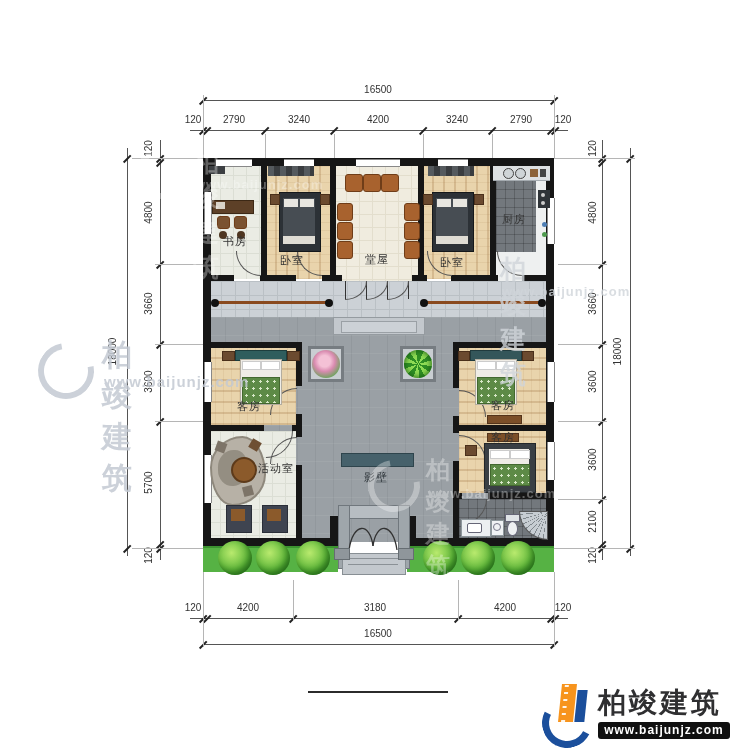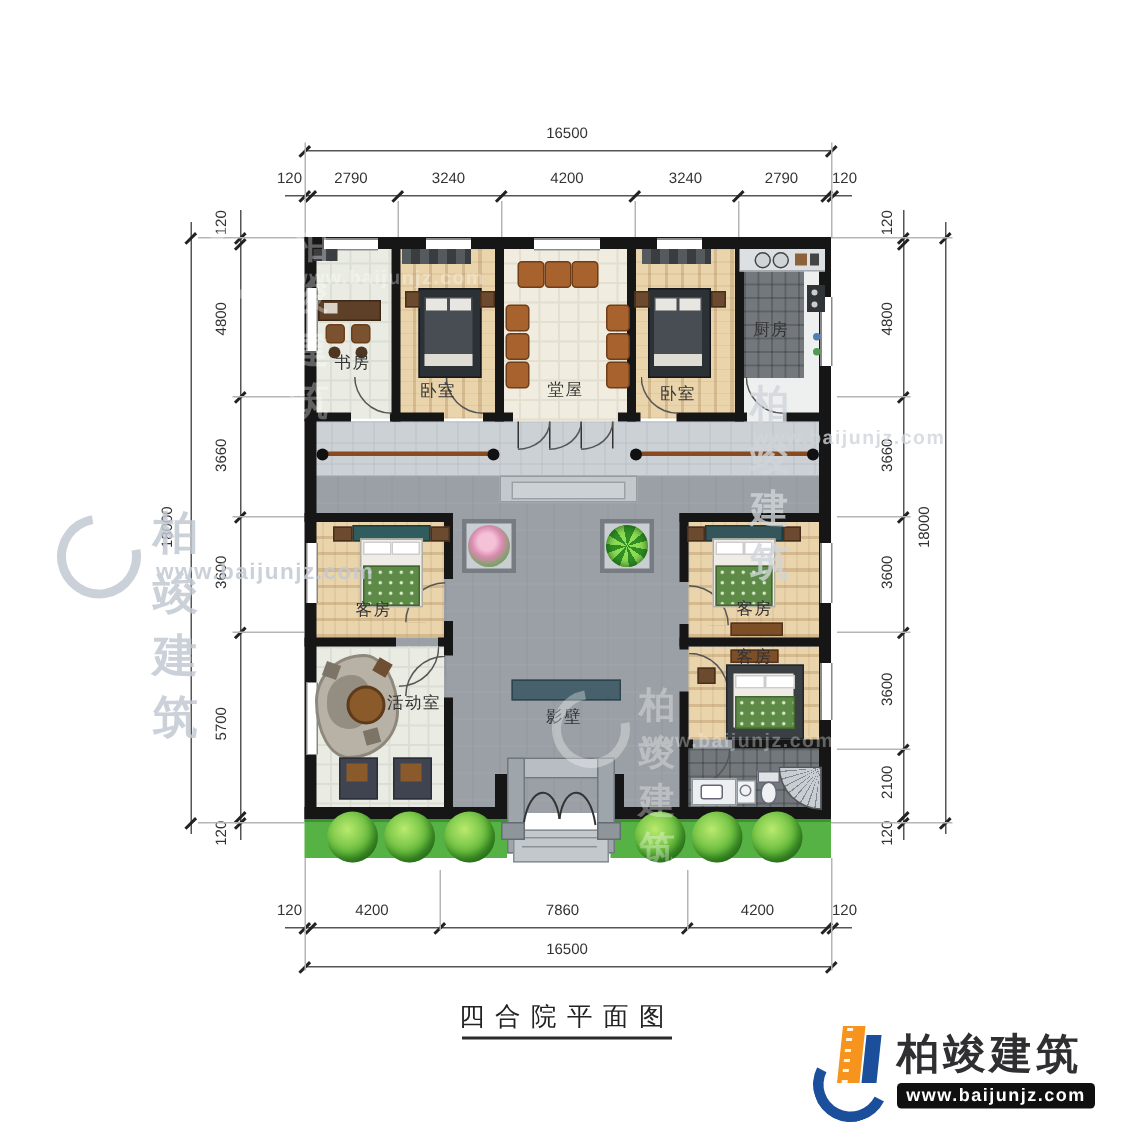--- a/index.html
+++ b/index.html
@@ -81,21 +81,21 @@
 
   <div class="dl" style="left:190px;top:618px;width:378px;height:1px;"></div>
   <div class="tk" style="left:198px;top:618px;"></div>
   <div class="tk" style="left:202px;top:618px;"></div>
   <div class="tk" style="left:288px;top:618px;"></div>
   <div class="tk" style="left:453px;top:618px;"></div>
   <div class="tk" style="left:546px;top:618px;"></div>
   <div class="tk" style="left:550px;top:618px;"></div>
   <div class="dt" style="left:173px;top:602px;">120</div>
   <div class="dt" style="left:228px;top:602px;">4200</div>
-  <div class="dt" style="left:355px;top:602px;">7860</div>
+  <div class="dt" style="left:355px;top:602px;">3180</div>
   <div class="dt" style="left:485px;top:602px;">4200</div>
   <div class="dt" style="left:543px;top:602px;">120</div>
   <div class="dl" style="left:203px;top:644px;width:351px;height:1px;"></div>
   <div class="tk" style="left:198px;top:644px;"></div>
   <div class="tk" style="left:549px;top:644px;"></div>
   <div class="dt" style="left:358px;top:628px;">16500</div>
   <div class="gl" style="left:203px;top:572px;width:1px;height:75px;"></div>
   <div class="gl" style="left:554px;top:572px;width:1px;height:75px;"></div>
   <div class="gl" style="left:293px;top:580px;width:1px;height:40px;"></div>
   <div class="gl" style="left:458px;top:580px;width:1px;height:40px;"></div>
@@ -388,21 +388,20 @@
   <div class="wm" style="left:500px;top:252px;color:#d0d5da;opacity:.8;">
     <div class="n a" style="left:0;top:0;font-size:26px;">柏竣建筑</div>
     <div class="u a" style="left:2px;top:32px;font-size:13px;font-weight:bold;">www.baijunjz.com</div>
   </div>
   <div class="wm" style="left:368px;top:452px;opacity:.33;">
     <div class="ring" style="left:0;top:8px;width:40px;height:40px;"></div>
     <div class="n a" style="left:58px;top:2px;font-size:24px;">柏竣建筑</div>
     <div class="u a" style="left:60px;top:34px;font-size:13px;font-weight:bold;">www.baijunjz.com</div>
   </div>
 
-  <div class="a" style="left:278px;top:666px;width:200px;text-align:center;font-size:17px;color:#222;letter-spacing:7px;">四合院平面图</div>
   <div class="a" style="left:308px;top:691px;width:140px;height:2px;background:#2b2b2b;"></div>
 
   <div class="a" style="left:540px;top:680px;width:200px;height:64px;">
     <div class="a" style="left:2px;top:18px;width:36px;height:36px;border:7px solid #1b4f9c;border-radius:50%;border-top-color:transparent;border-right-color:transparent;transform:rotate(-18deg);"></div>
     <div class="a" style="left:20px;top:4px;width:15px;height:38px;background:#f7941d;transform:skewX(-6deg);background-image:repeating-linear-gradient(0deg,rgba(255,255,255,.9) 0 2px,transparent 2px 7px);background-size:4px 100%;background-repeat:repeat-y;background-position:3px 0;"></div>
     <div class="a" style="left:36px;top:10px;width:10px;height:32px;background:#1b4f9c;transform:skewX(-6deg);"></div>
     <div class="a" style="left:58px;top:4px;font-size:28px;font-weight:bold;color:#2f2f31;letter-spacing:3px;white-space:nowrap;">柏竣建筑</div>
     <div class="pill" style="left:58px;top:42px;width:132px;height:17px;">www.baijunjz.com</div>
   </div>
 

